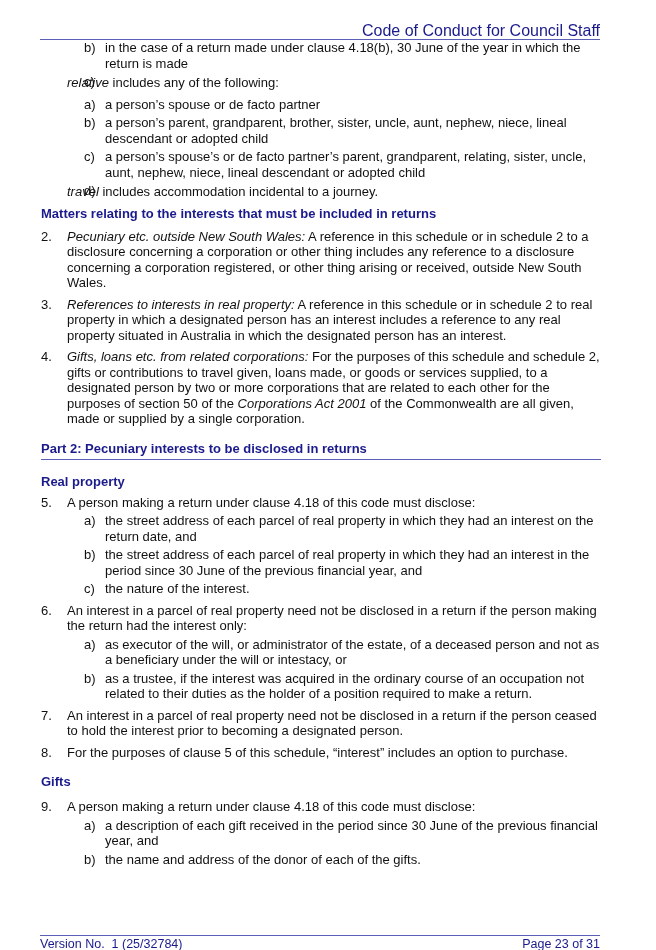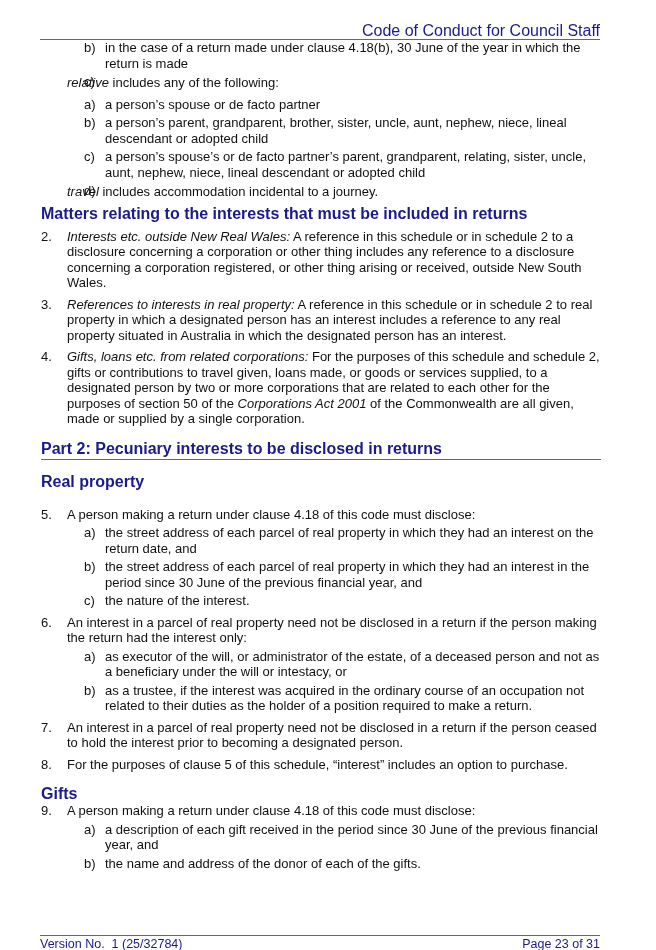--- a/index.html
+++ b/index.html
@@ -12,21 +12,21 @@
     text-align: right; color: #1a1a8c; font-size: 16px; line-height: 15px;
     border-bottom: 1px solid #5b5fb5; padding-bottom: 1px;
   }
   .content { position: absolute; left: 41px; top: 40px; width: 560px; }
   .p { line-height: 15.5px; }
   .sub { position: relative; padding-left: 64px; margin-bottom: 3px; }
   .sub .lbl { position: absolute; left: 43px; top: 0; }
   .num { position: relative; padding-left: 26px; margin-bottom: 6px; }
   .num .lbl { position: absolute; left: 0; top: 0; }
   .def { padding-left: 26px; margin: 4px 0 6px 0; }
-  .h { color: #1a1a8c; font-weight: bold; font-size: 16px; line-height: 16px; }
+  .h { color: #1a1a8c; font-weight: bold; font-size: 13px; line-height: 16px; }
   .h-rule { border-bottom: 1px solid #5b5fb5; padding-bottom: 2px; }
   i { }
   .page-footer {
     position: absolute; left: 40px; top: 935px; width: 560px;
     border-top: 1px solid #5b5fb5; color: #1a1a8c; font-size: 12.5px; line-height: 15px;
     display: flex; justify-content: space-between; padding-top: 1px;
   }
 </style>
 </head>
 <body>
@@ -65,34 +65,34 @@
   </div>
 
   <div class="p def" style="">
     <i>travel</i><span> includes accommodation incidental to a journey.</span>
   </div>
 
   <div class="h" style="margin-bottom:7px;">Matters relating to the interests that must be included in returns</div>
 
   <div class="p num">
     <span class="lbl">2.</span>
-    <i>Interests etc. outside New Real Wales:</i><span> A reference in this schedule or in schedule 2 to a disclosure concerning a corporation or other thing includes any reference to a disclosure concerning a corporation registered, or other thing arising or received, outside New South Wales.</span>
+    <i>Pecuniary etc. outside New South Wales:</i><span> A reference in this schedule or in schedule 2 to a disclosure concerning a corporation or other thing includes any reference to a disclosure concerning a corporation registered, or other thing arising or received, outside New South Wales.</span>
   </div>
   <div class="p num">
     <span class="lbl">3.</span>
     <i>References to interests in real property:</i><span> A reference in this schedule or in schedule 2 to real property in which a designated person has an interest includes a reference to any real property situated in Australia in which the designated person has an interest.</span>
   </div>
   <div class="p num" style="margin-bottom:14px;">
     <span class="lbl">4.</span>
     <i>Gifts, loans etc. from related corporations:</i><span> For the purposes of this schedule and schedule 2, gifts or contributions to travel given, loans made, or goods or services supplied, to a designated person by two or more corporations that are related to each other for the purposes of section 50 of the </span><i>Corporations Act 2001</i><span> of the Commonwealth are all given, made or supplied by a single corporation.</span>
   </div>
 
   <div class="h h-rule" style="margin-bottom:14px;">Part 2: Pecuniary interests to be disclosed in returns</div>
 
-  <div class="h" style="margin-bottom:17px;">Real property</div>
+  <div class="h" style="margin-bottom:5px;">Real property</div>
 
   <div class="p num" style="margin-bottom:3px;">
     <span class="lbl">5.</span>
     <span>A person making a return under clause 4.18 of this code must disclose:</span>
   </div>
   <div class="p sub">
     <span class="lbl">a)</span>
     <span>the street address of each parcel of real property in which they had an interest on the return date, and</span>
   </div>
   <div class="p sub">
@@ -119,21 +119,21 @@
 
   <div class="p num">
     <span class="lbl">7.</span>
     <span>An interest in a parcel of real property need not be disclosed in a return if the person ceased to hold the interest prior to becoming a designated person.</span>
   </div>
   <div class="p num" style="margin-bottom:14px;">
     <span class="lbl">8.</span>
     <span>For the purposes of clause 5 of this schedule, “interest” includes an option to purchase.</span>
   </div>
 
-  <div class="h" style="margin-bottom:1px;">Gifts</div>
+  <div class="h" style="margin-bottom:9px;">Gifts</div>
 
   <div class="p num" style="margin-bottom:3px;">
     <span class="lbl">9.</span>
     <span>A person making a return under clause 4.18 of this code must disclose:</span>
   </div>
   <div class="p sub">
     <span class="lbl">a)</span>
     <span>a description of each gift received in the period since 30 June of the previous financial year, and</span>
   </div>
   <div class="p sub">

